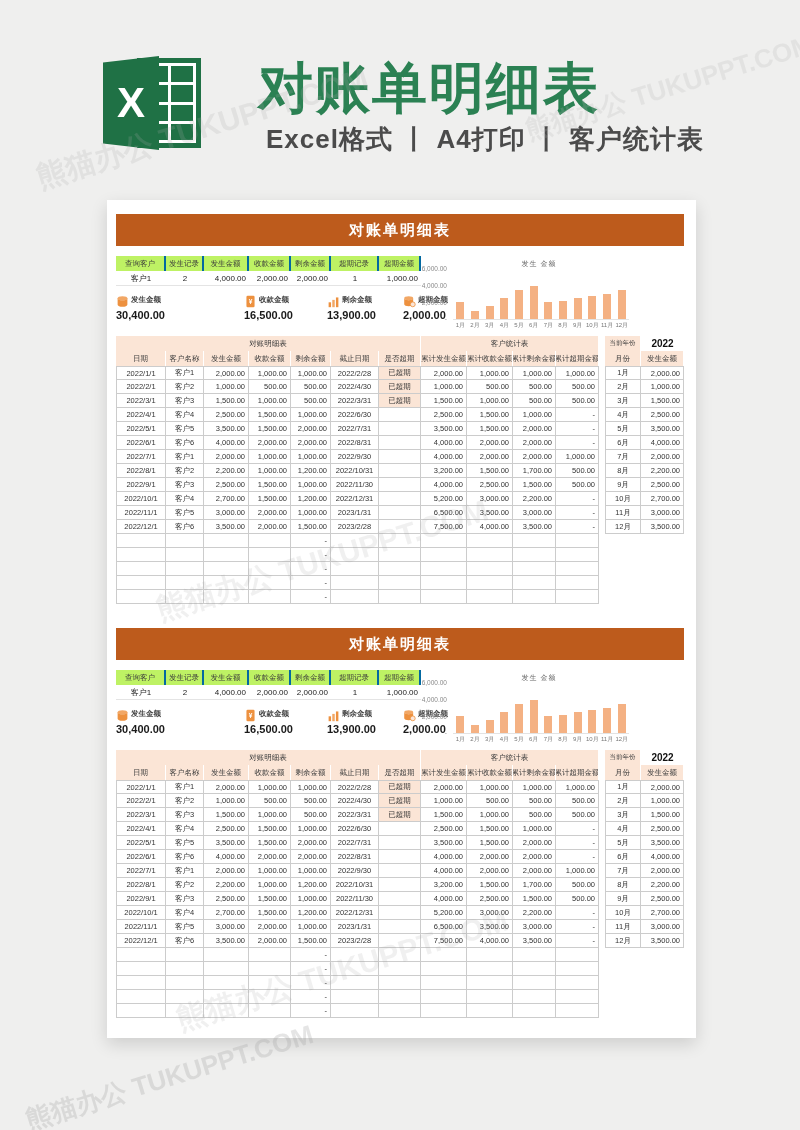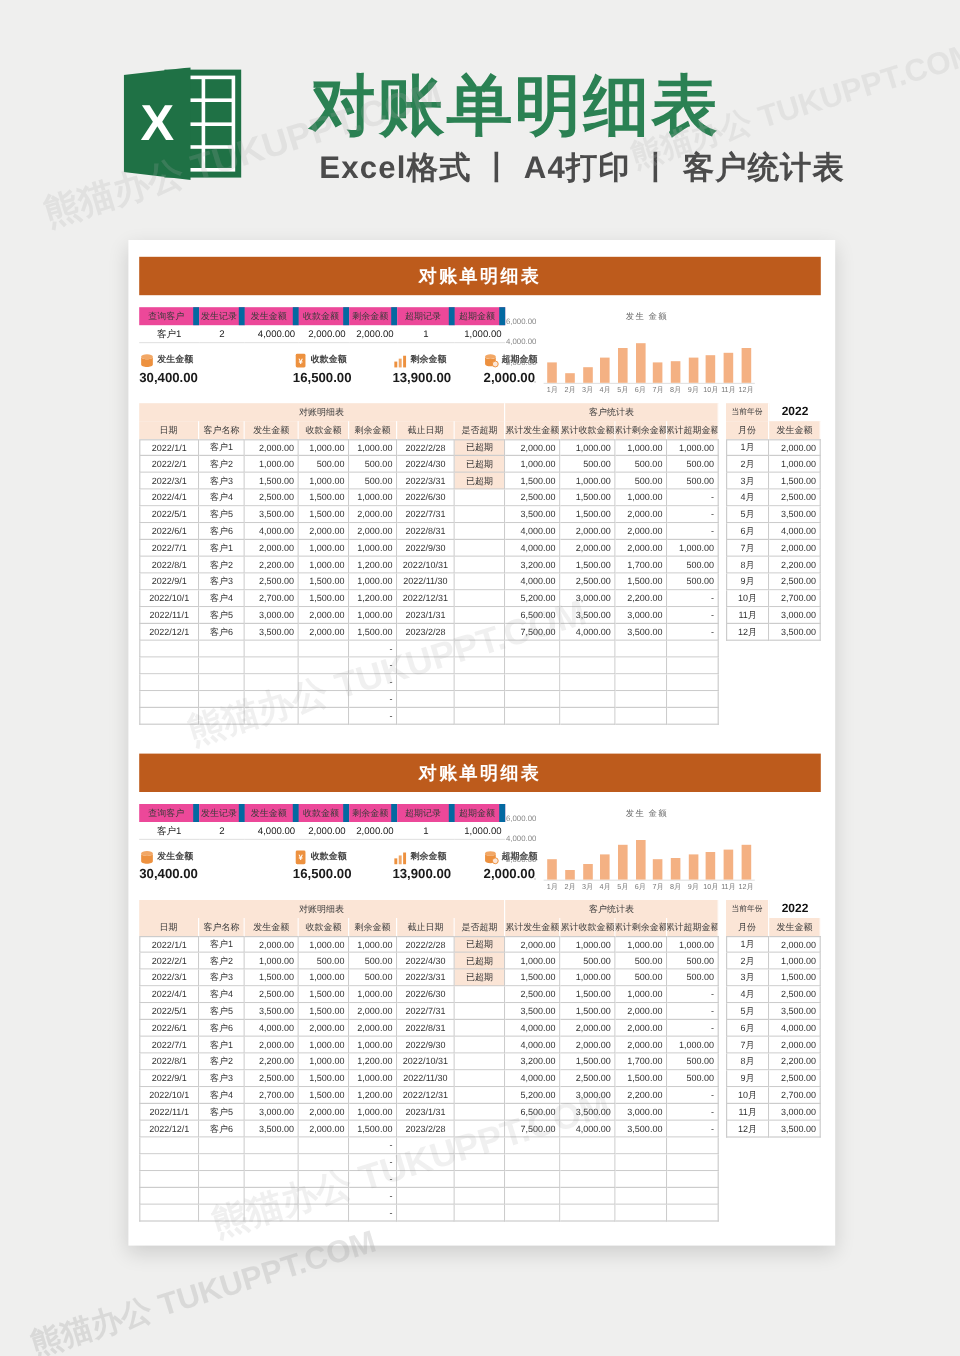--- a/index.html
+++ b/index.html
@@ -27,21 +27,21 @@
   .page{position:absolute;left:107px;top:200px;width:589px;height:838px;background:#fff;
     box-shadow:0 6px 16px rgba(0,0,0,0.14);box-sizing:border-box;padding:14px 9px 0 9px;}
   .sheet{position:relative;width:568px;}
   .sheet + .sheet{margin-top:24px;}
   .sheet-titlebar{height:32px;background:#bd5b1c;color:#fff;display:flex;align-items:center;justify-content:center;
     font-size:15px;font-weight:bold;letter-spacing:2px;}
   
   .top-section{position:relative;height:78px;margin-top:10px;}
   .query{position:absolute;left:0;top:0;width:305px;}
   .qrow{display:flex;height:15px;}
-  .qh{background:#ec4899;border-right:5px solid #0369a1;display:flex;align-items:center;justify-content:center;
+  .qh{background:#bef264;border-right:2px solid #0369a1;display:flex;align-items:center;justify-content:center;
     font-size:7.5px;color:#3a3a3a;box-sizing:border-box;white-space:nowrap;overflow:hidden;}
   .qv{display:flex;align-items:center;font-size:8px;color:#222;border-bottom:1px solid #e4e4e4;
     box-sizing:border-box;white-space:nowrap;overflow:hidden;}
   .qv.center{justify-content:center}.qv.right{justify-content:flex-end;padding-right:3px;}
   .summary{position:absolute;left:0;top:37px;width:345px;height:32px;}
   .sum-item{position:absolute;top:0;}
   .sum-top{display:flex;align-items:center;gap:2px;height:14px;}
   .sum-label{font-size:7.5px;font-weight:bold;color:#444;white-space:nowrap;}
   .sum-value{font-size:11px;font-weight:bold;color:#1a1a1a;margin-top:2px;white-space:nowrap;}
   .sum-icon{width:13px;height:13px;flex:0 0 13px;}

